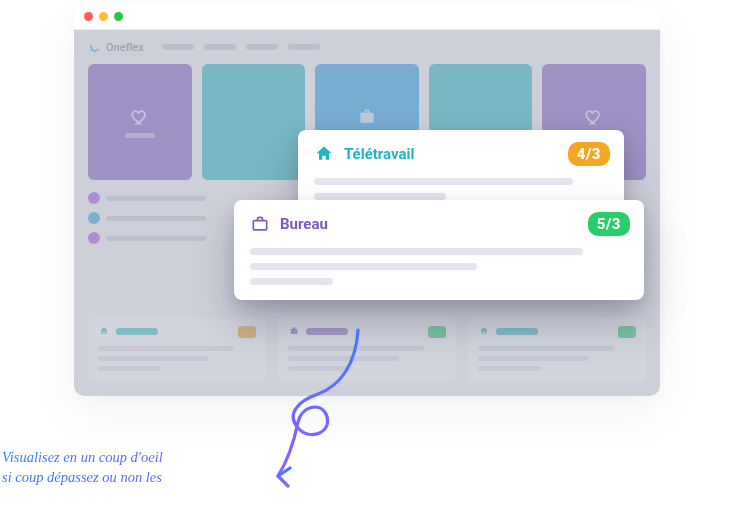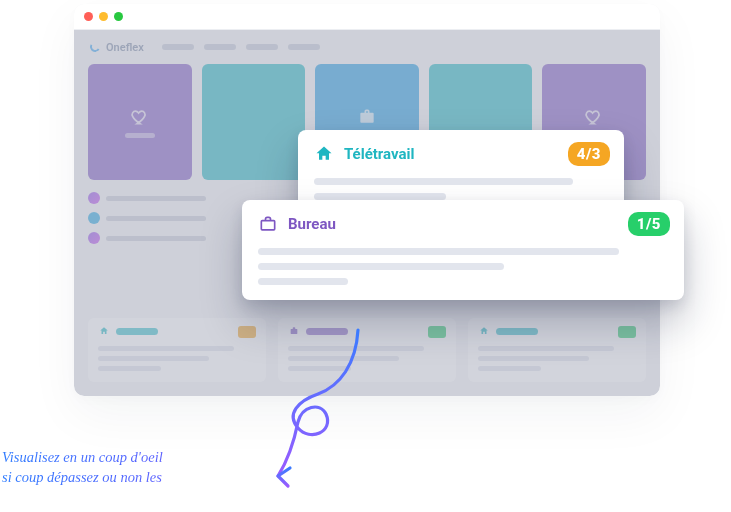--- a/index.html
+++ b/index.html
@@ -90,21 +90,21 @@
   .popover .head .ptitle { font-weight:700; font-size:15px; }
   .popover .badge { position:absolute; right:14px; top:12px; color:#fff; font-weight:800; font-size:15px; padding:3px 9px; border-radius:10px; letter-spacing:0.5px; }
   .popover .badge.orange { background:#f5a623; }
   .popover .badge.green  { background:#27cf6a; }
   .popover .lines { margin-top:14px; display:flex; flex-direction:column; gap:8px; }
   .popover .lines span { display:block; height:7px; border-radius:4px; background:#e2e5ed; }
   .pop-a { left:298px; top:130px; width:326px; height:92px; }
   .pop-a .lines span:nth-child(1){ width:88%; }
   .pop-a .lines span:nth-child(2){ width:45%; }
   .pop-a .ptitle { color:#1fb6c1; }
-  .pop-b { left:242px; top:200px; width:442px; height:100px; }
+  .pop-b { left:234px; top:200px; width:410px; height:100px; }
   .pop-b .lines span:nth-child(1){ width:88%; }
   .pop-b .lines span:nth-child(2){ width:60%; }
   .pop-b .lines span:nth-child(3){ width:22%; }
   .pop-b .ptitle { color:#7e57c2; }
 
   
   .arrow-wrap { position:absolute; left:268px; top:326px; width:120px; height:160px; z-index: 30; pointer-events:none; }
 
   
   .caption { position:absolute; left:2px; top:448px; width:260px; color:#4a66ff; font-size:14.5px; line-height:1.35;
@@ -261,21 +261,21 @@
   <div class="popover pop-b">
     <div class="head">
       <span class="picon">
         <svg width="20" height="20" viewBox="0 0 24 24" fill="none" stroke="#7e57c2" stroke-width="2">
             <rect x="4" y="8" width="16" height="11" rx="1"></rect>
             <path d="M9 8V6a2 2 0 0 1 2-2h2a2 2 0 0 1 2 2v2"></path>
           </svg>
       </span>
       <span class="ptitle">Bureau</span>
     </div>
-    <div class="badge green">1/5</div>
+    <div class="badge green">5/3</div>
     <div class="lines">
         <span></span>
         <span></span>
         <span></span>
       </div>
   </div>
 
   <div class="arrow-wrap">
     <svg width="120" height="170" viewBox="0 0 120 170">
       <defs>

